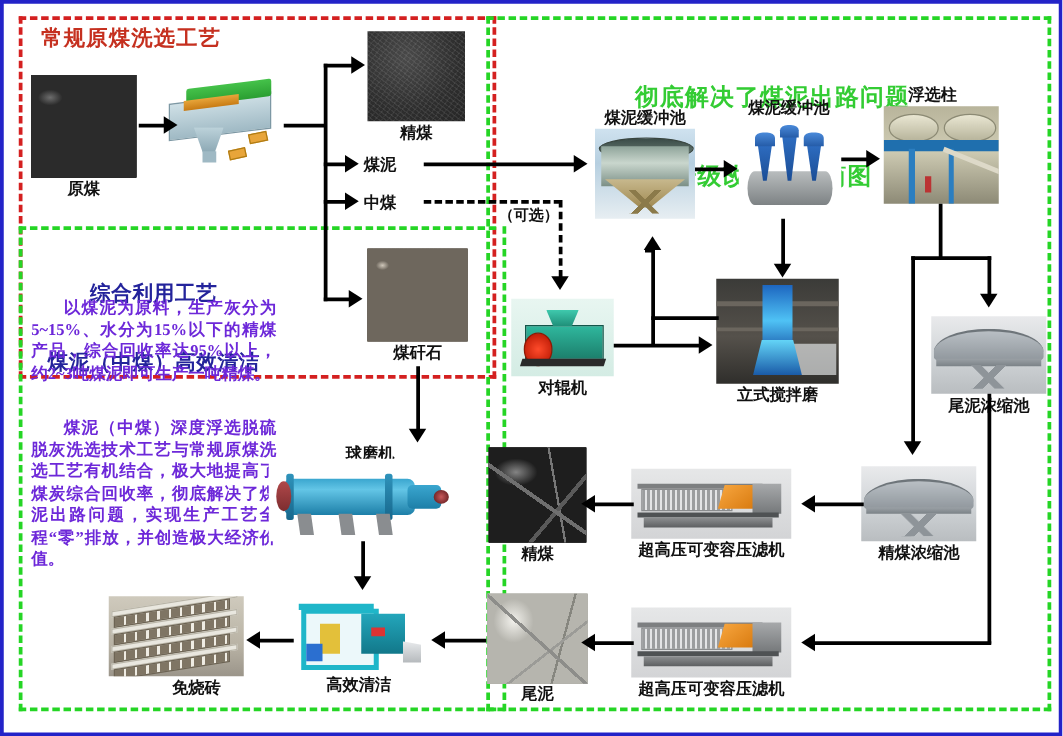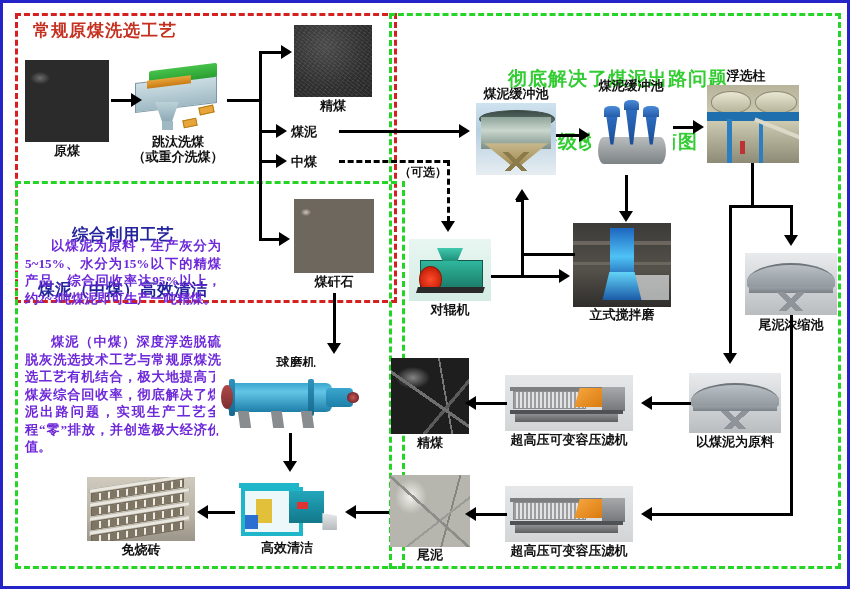--- a/index.html
+++ b/index.html
@@ -306,22 +306,20 @@
     <div class="inner">
         <div class="b1"></div>
         <div class="b2"></div>
         <div class="b3"></div>
         <div class="b4"></div>
         <div class="b5"></div>
         <div class="r1"></div>
         <div class="r2"></div>
       </div>
   </div>
-  <div class="lbl" style="left:119px;top:132px;width:112px;">跳汰洗煤
-（或重介洗煤）</div>
 
   <div class="photo tex-finecoal" style="left:291px;top:22px;width:78px;height:72px;">
       <div class="inner"></div>
     </div>
   <div class="lbl" style="left:291px;top:96px;width:78px;">精煤</div>
 
   <div class="photo tex-gangue" style="left:291px;top:196px;width:80px;height:74px;">
       <div class="inner"></div>
     </div>
   <div class="lbl" style="left:291px;top:272px;width:80px;">煤矸石</div>
@@ -378,39 +376,39 @@
 
   <div class="photo tex-stir" style="left:570px;top:220px;width:98px;height:84px;">
     <div class="inner">
         <div class="beam b1"></div>
         <div class="beam b2"></div>
         <div class="light"></div>
         <div class="blue"></div>
         <div class="cone"></div>
       </div>
   </div>
-  <div class="lbl" style="left:566px;top:306px;width:106px;font-family:Liberation Mono, monospace;">立式搅拌磨</div>
+  <div class="lbl" style="left:566px;top:306px;width:106px;">立式搅拌磨</div>
 
   <div class="photo tex-thick" style="left:742px;top:250px;width:92px;height:62px;">
     <div class="inner">
         <div class="roof"></div>
         <div class="band"></div>
         <div class="legs"></div>
       </div>
   </div>
   <div class="lbl" style="left:738px;top:315px;width:100px;">尾泥浓缩池</div>
 
   <div class="photo tex-thick" style="left:686px;top:370px;width:92px;height:60px;">
     <div class="inner">
         <div class="roof"></div>
         <div class="band"></div>
         <div class="legs"></div>
       </div>
   </div>
-  <div class="lbl" style="left:682px;top:432px;width:100px;">以煤泥为原料</div>
+  <div class="lbl" style="left:682px;top:432px;width:100px;">精煤浓缩池</div>
 
   <div class="photo tex-press" style="left:502px;top:372px;width:128px;height:56px;">
     <div class="inner">
         <div class="beam"></div>
         <div class="plates"></div>
         <div class="orange"></div>
         <div class="head"></div>
         <div class="rail"></div>
         <div class="foot"></div>
       </div>
@@ -472,21 +470,21 @@
       <div class="pal" style="top:6%;"></div>
       <div class="row" style="top:14%;"></div>
       <div class="pal" style="top:28%;"></div>
       <div class="row" style="top:36%;"></div>
       <div class="pal" style="top:50%;"></div>
       <div class="row" style="top:58%;"></div>
       <div class="pal" style="top:72%;"></div>
       <div class="row" style="top:80%;"></div>
     </div>
   </div>
-  <div class="lbl" style="left:84px;top:540px;width:108px;">免烧砖</div>
+  <div class="lbl" style="left:100px;top:540px;width:108px;">免烧砖</div>
 
   <div class="ln h" style="left:108px;top:96px;width:22px;"></div>
   <div class="arw r" style="left:128px;top:90px;"></div>
 
   <div class="ln h" style="left:224px;top:96px;width:34px;"></div>
 
   <div class="ln v" style="left:256px;top:48px;height:190px;"></div>
 
   <div class="ln h" style="left:256px;top:48px;width:24px;"></div>
   <div class="arw r" style="left:278px;top:42px;"></div>

